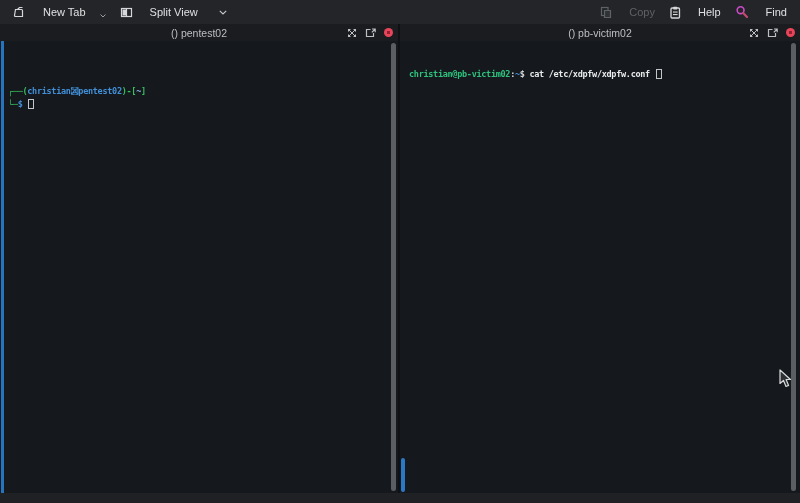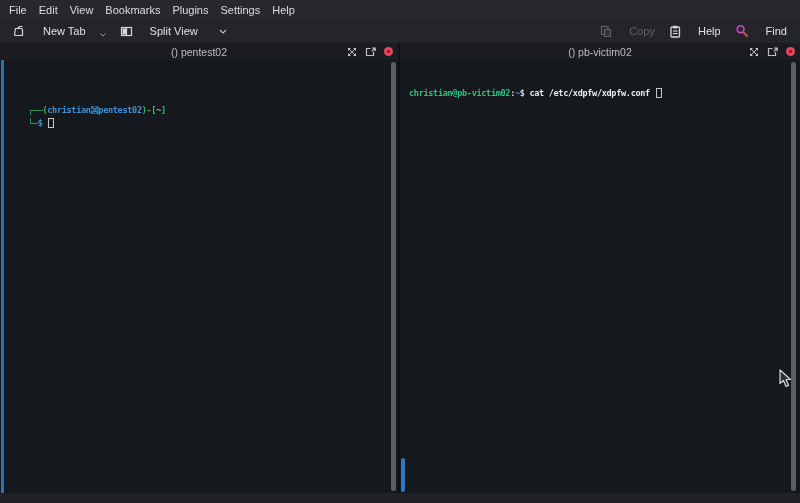--- a/index.html
+++ b/index.html
@@ -54,21 +54,21 @@
     background:radial-gradient(circle at 50% 50%, #8e2133 0 28%, #e8445a 30%);
     display:inline-block;
   }
 
   .terminal {
     flex:1; position:relative; background:#15181c; min-height:0;
     font-family:"DejaVu Sans Mono", monospace;
     font-size:8.5px; font-weight:700; letter-spacing:-0.3px; line-height:12px;
     white-space:pre; overflow:hidden;
   }
-  .term-content-left  { padding:8px 0 0 8px;margin-left:20px; }
+  .term-content-left  { padding:8px 0 0 8px; }
   .term-content-right { padding:3px 0 0 9px; }
 
   .accent-line-full {
     position:absolute; left:1px; top:0; bottom:0; width:3px;
     background:#2574bd;
   }
   .accent-bar-bottom {
     position:absolute; left:1px; bottom:1px; width:4px; height:34px;
     background:#2b79c4; border-radius:2px;
   }
@@ -94,29 +94,20 @@
 
   .bottom-strip { height:10px; flex:0 0 auto; background:#1f2124; }
 
   .mouse-cursor { position:absolute; left:779px; top:369px; z-index:50; pointer-events:none; }
 </style>
 </head>
 <body>
 
 <div class="window">
 
-  <div class="menubar">
-    <span>File</span>
-    <span>Edit</span>
-    <span>View</span>
-    <span>Bookmarks</span>
-    <span>Plugins</span>
-    <span>Settings</span>
-    <span>Help</span>
-  </div>
 
   <div class="toolbar">
     <button class="tbtn">
       <svg width="13" height="13" viewBox="0 0 13 13">
         <path d="M2.5 3.5 h6 a1 1 0 0 1 1 1 v6 h-7 a1 1 0 0 1 -1 -1 z" fill="none" stroke="#d5d7d9" stroke-width="1.2"></path>
         <path d="M4.5 3.5 L6.5 1.5 h3" fill="none" stroke="#d5d7d9" stroke-width="1.2"></path>
       </svg>
       <span>New Tab</span>
       <svg class="mini-chevron" width="6" height="4" viewBox="0 0 6 4">
         <polyline points="0.5,0.5 3,3 5.5,0.5" fill="none" stroke="#9a9da0" stroke-width="1"></polyline>

